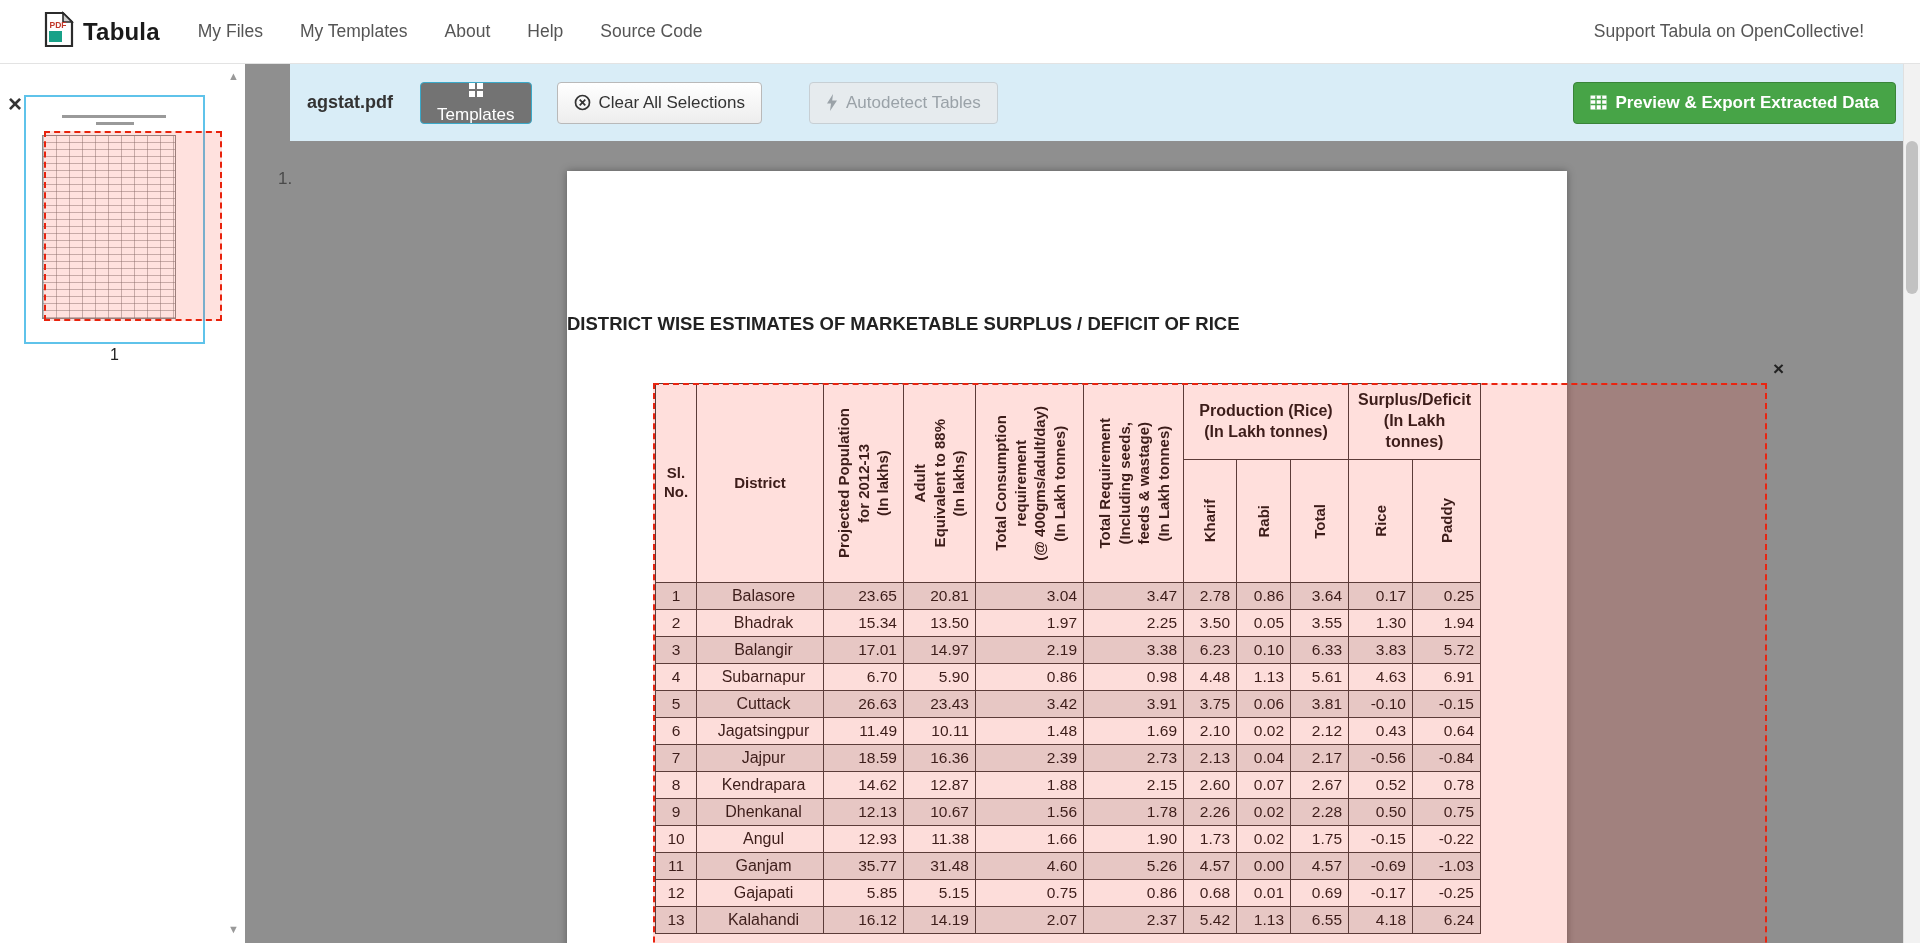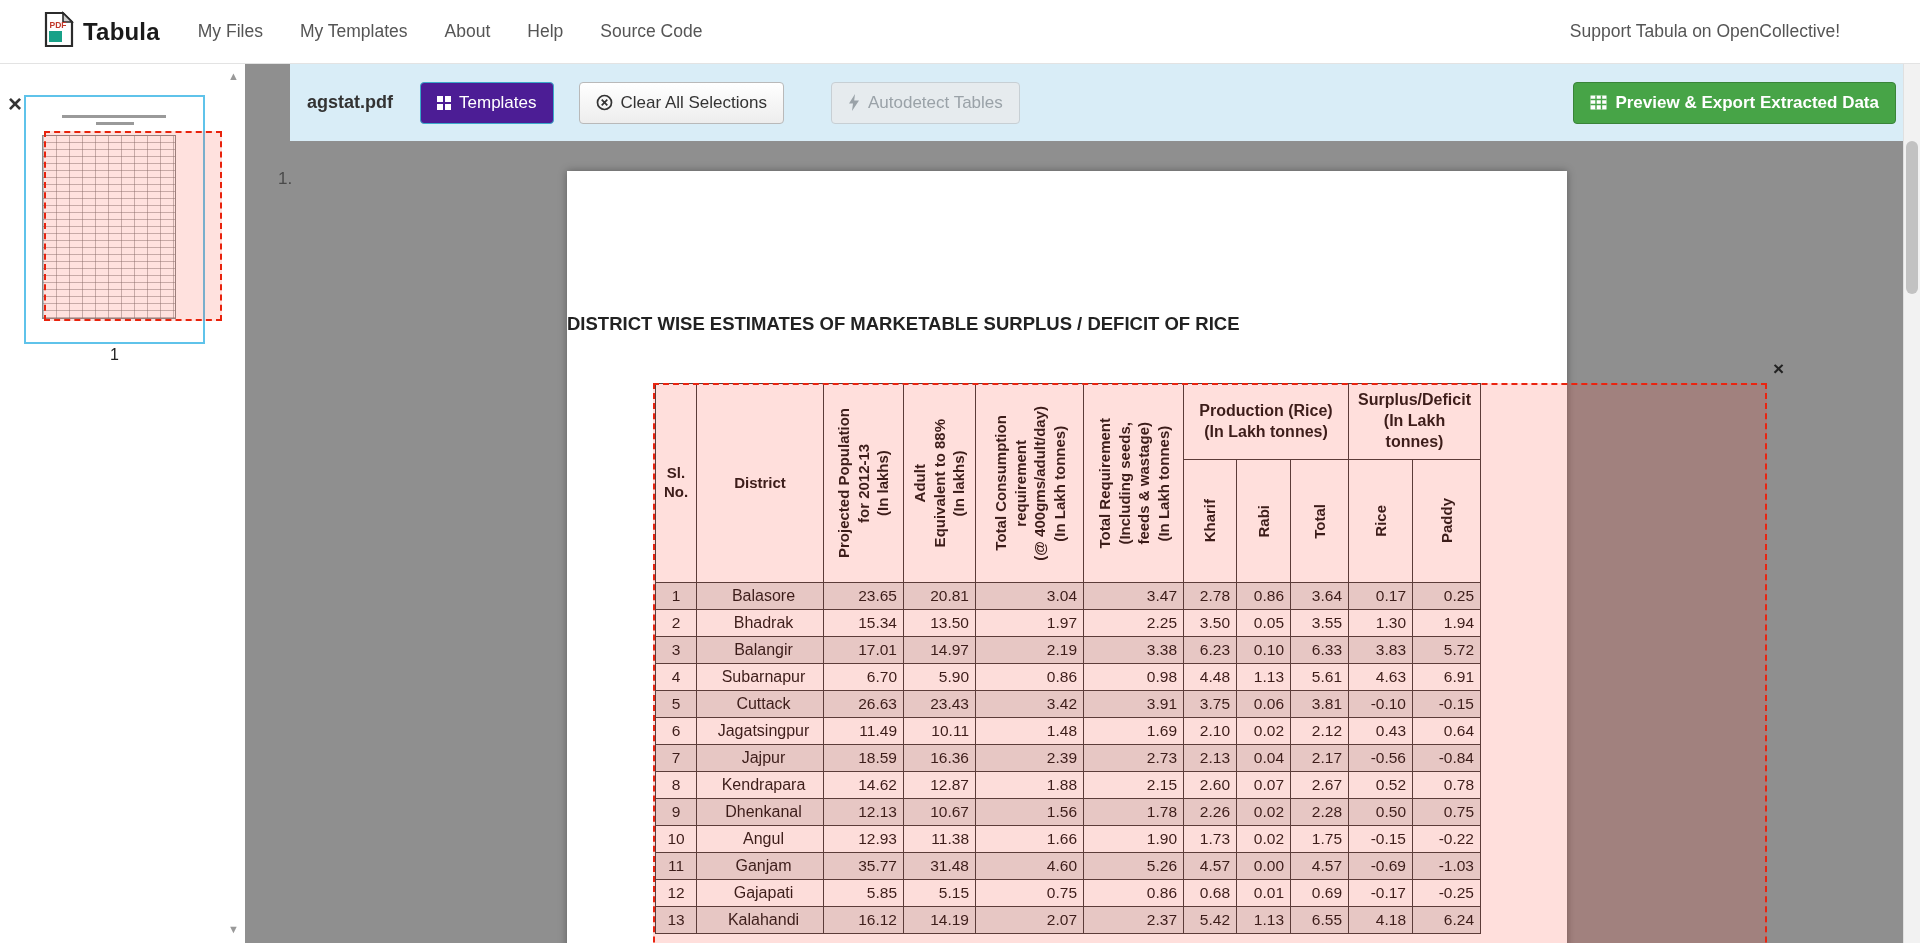--- a/index.html
+++ b/index.html
@@ -11,34 +11,34 @@
   
   .navbar {
     position:absolute; left:0; top:0; width:1920px; height:64px;
     background:#ffffff; border-bottom:1px solid #e3e3e3;
     display:flex; align-items:center; padding-left:44px; box-sizing:border-box; z-index:20;
   }
   .brand { display:flex; align-items:center; gap:9px; cursor:pointer; }
   .brand-text { font-size:24px; font-weight:bold; color:#1a1a1a; letter-spacing:0.2px; }
   .nav { display:flex; align-items:center; gap:37px; margin-left:38px;text-align:right; }
   .nav a { font-size:17.5px; color:#555; text-decoration:none; cursor:pointer; }
-  .support { margin-left:auto; margin-right:80px; font-size:17.5px; color:#555; text-decoration:none; cursor:pointer; }
+  .support { margin-left:auto; margin-right:56px; font-size:17.5px; color:#555; text-decoration:none; cursor:pointer; }
 
   
   .toolbar {
     position:absolute; left:242px; top:64px; width:1658px; height:77px;
     background:#d9edf7; display:flex; align-items:center; box-sizing:border-box; z-index:10;margin-left:48px;
   }
   .filename { margin-left:17px; font-size:18px; font-weight:bold; color:#333; }
   .btn {
     display:inline-flex; align-items:center; gap:8px; height:42px; padding:0 16px;
     border-radius:4px; font-size:17px; cursor:pointer; box-sizing:border-box;
     font-family:"Liberation Sans", sans-serif; border:1px solid transparent;
   }
-  .btn-templates { margin-left:27px; background:#4c1d95; border-color:#3aa9c9; color:#fff; }
+  .btn-templates { margin-left:27px; background:#737373; border-color:#3aa9c9; color:#fff;flex-direction:column; }
   .btn-clear { margin-left:25px; background:linear-gradient(#ffffff,#ededed); border-color:#b9b9b9; color:#333; }
   .btn-autodetect { margin-left:47px; background:#e6ebee; border-color:#c7cfd4; color:#9aa2a8; cursor:default; }
   .btn-export { margin-left:auto; margin-right:52px; background:#47a447; border-color:#398439; color:#fff; font-weight:bold; }
   .btn .icon { display:inline-flex; align-items:center; }
 
   
   .sidebar { position:absolute; left:0; top:64px; width:245px; height:879px; background:#fff; z-index:5; }
   .sidebar-close { position:absolute; left:8px; top:28px; font-size:24px; font-weight:bold; color:#333; cursor:pointer; line-height:1; }
   .scroll-up { position:absolute; right:6px; top:6px; font-size:11px; color:#999; cursor:pointer; }
   .scroll-down { position:absolute; right:6px; bottom:8px; font-size:11px; color:#999; cursor:pointer; }

